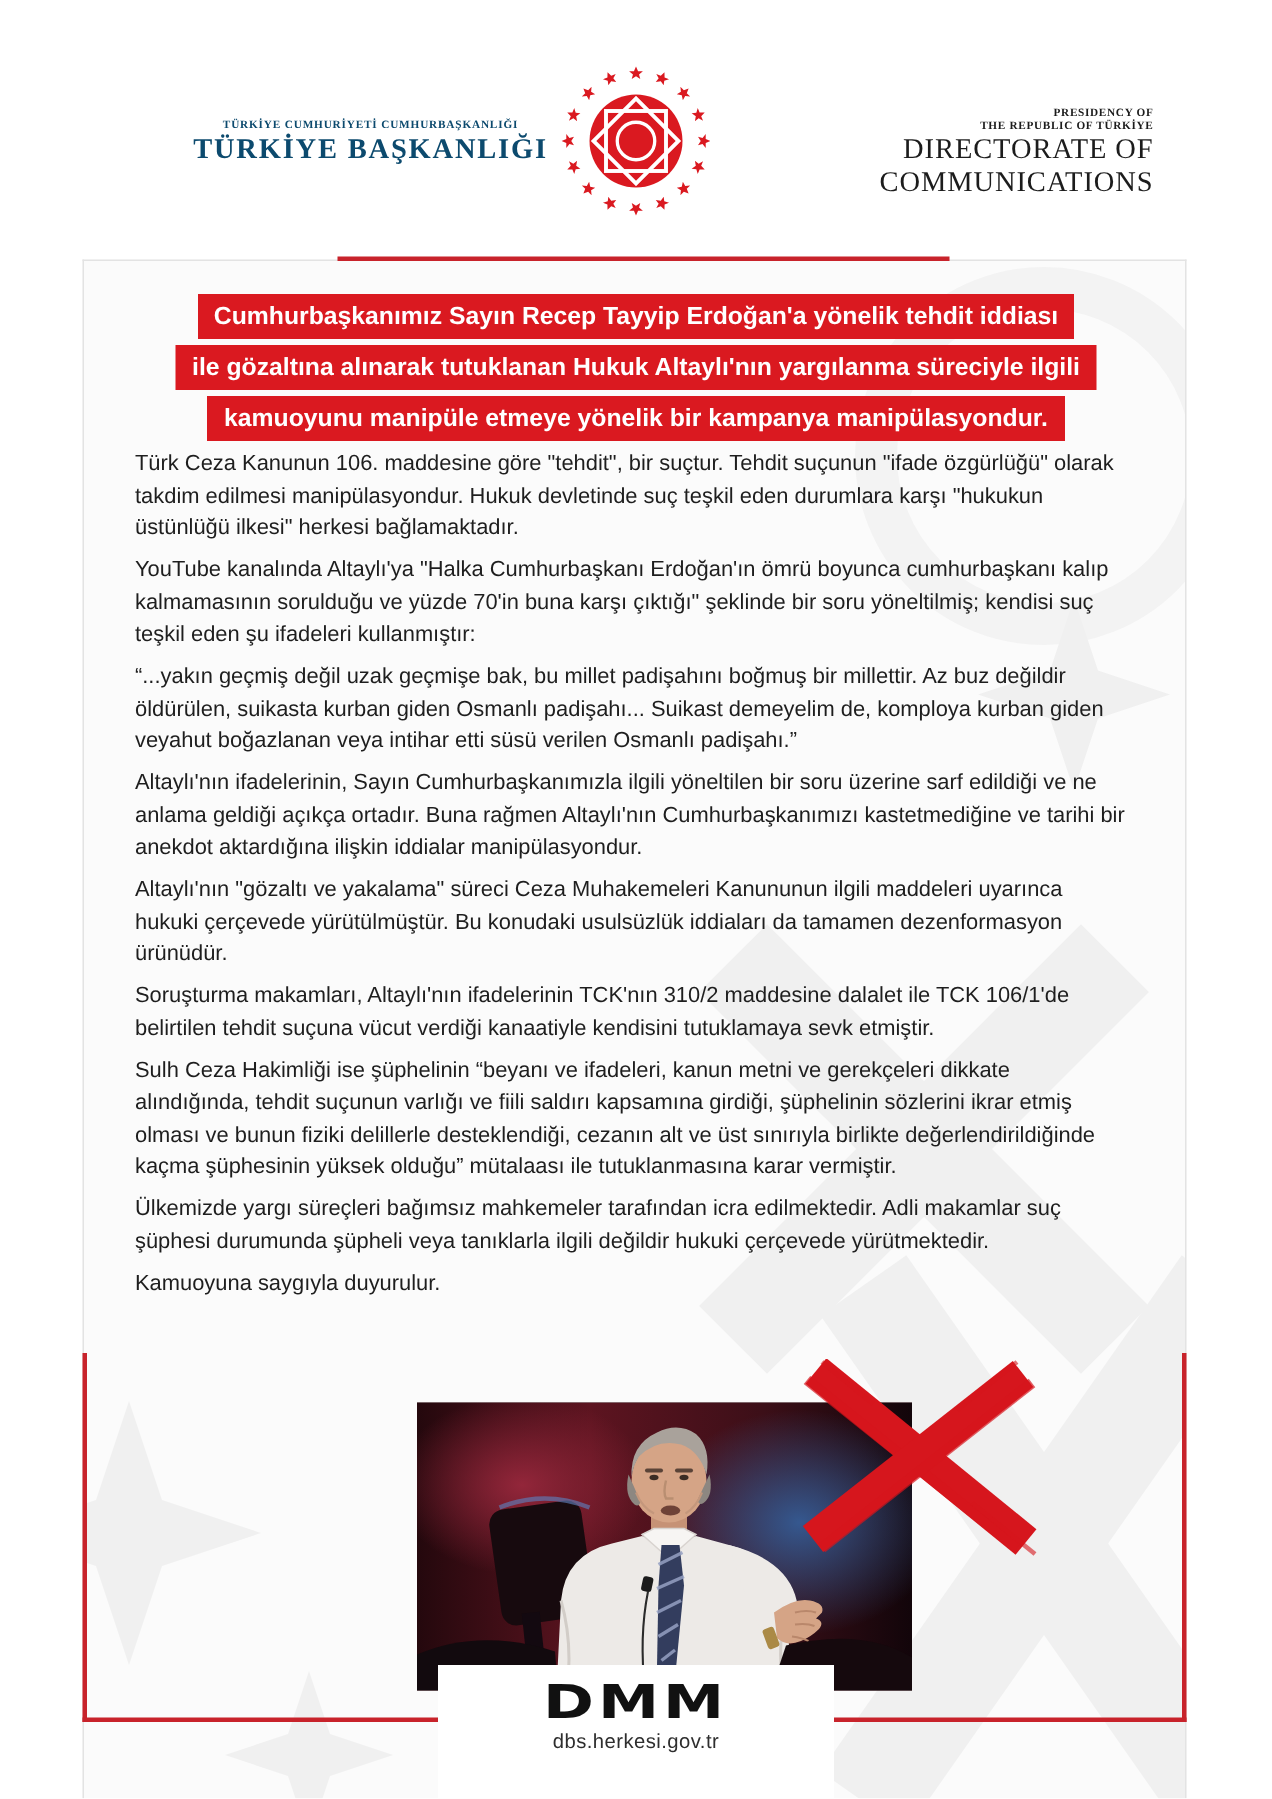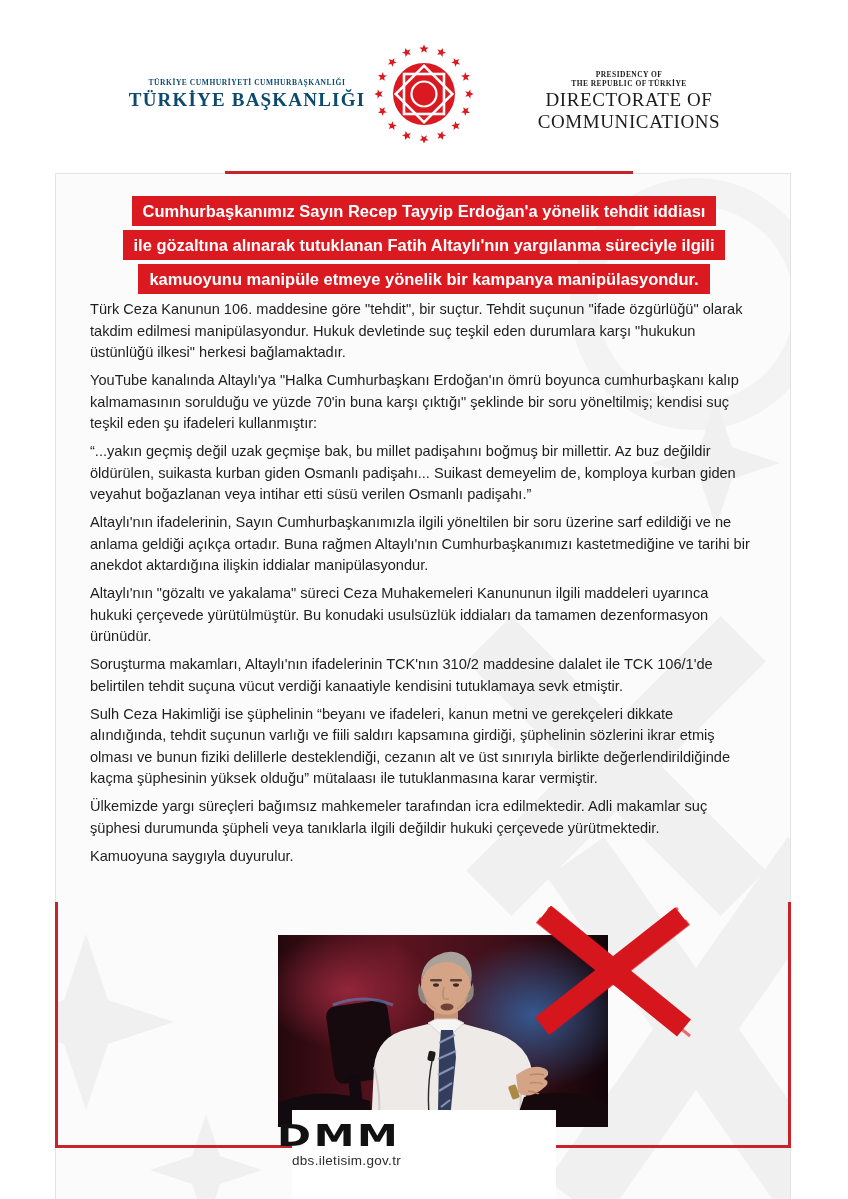--- a/index.html
+++ b/index.html
@@ -5,21 +5,21 @@
   html,body{margin:0;padding:0;background:#fff;}
   .page{position:relative;width:848px;height:1199px;background:#ffffff;overflow:hidden;
         font-family:"Liberation Sans",sans-serif;color:var(--c-text,#1e1e1e);}
 
   
   .org-left{position:absolute;left:104px;top:78px;width:286px;text-align:center;color:#0c4a6e;}
   .org-left .small{display:block;font-family:"Liberation Serif",serif;font-weight:bold;
                    font-size:7.5px;letter-spacing:.55px;}
   .org-left .big{display:block;font-family:"Liberation Serif",serif;font-weight:bold;
                  font-size:19px;letter-spacing:1.2px;margin-top:2px;}
-  .org-right{position:absolute;left:489px;top:70px;width:280px;text-align:center;color:#1c1c1c;}
+  .org-right{position:absolute;left:489px;top:70px;width:280px;text-align:right;color:#1c1c1c;}
   .org-right .small{display:block;font-family:"Liberation Serif",serif;font-weight:bold;
                     font-size:7.5px;letter-spacing:.45px;line-height:9px;}
   .org-right .big{display:block;font-family:"Liberation Serif",serif;font-weight:normal;
                   font-size:19px;letter-spacing:.6px;line-height:21px;margin-top:1px;}
   .emblem{position:absolute;left:371px;top:41px;width:106px;height:106px;}
   .red-fill{fill:var(--c-red,#da1920);}
   .white-stroke{stroke:#ffffff;fill:none;}
 
   
   .panel{position:absolute;left:55px;top:173px;width:736px;height:1026px;
@@ -44,21 +44,21 @@
   .body-text p{margin:0 0 6.5px 0;}
 
   
   .photo{position:absolute;left:278px;top:935px;width:330px;height:192px;margin:0;z-index:3;
          background:#2a0a10;}
   .photo svg{display:block;}
   .red-x{position:absolute;left:518px;top:906px;width:190px;height:134px;z-index:4;}
 
   
   .dmm-block{position:absolute;left:292px;top:1110px;width:264px;height:89px;background:#fff;
-             z-index:5;}
+             text-align:center;z-index:5;}
   .dmm-word{display:inline-block;font-family:"DejaVu Sans",sans-serif;font-weight:bold;
             font-size:31px;line-height:34px;color:#111;letter-spacing:2px;
             transform:scaleX(1.32);transform-origin:center;margin-top:8px;}
   .dmm-url{display:block;font-size:13.5px;color:#2e2e2e;letter-spacing:.3px;margin-top:1px;}
 </style>
 </head>
 <body>
 
 <div class="page">
 
@@ -117,21 +117,21 @@
     </svg>
   </div>
 
   <div class="redline rl-top"></div>
   <div class="redline rl-left"></div>
   <div class="redline rl-right"></div>
   <div class="redline rl-bottom"></div>
 
   <div class="headline">
     <span class="line"><span class="bar">Cumhurbaşkanımız Sayın Recep Tayyip Erdoğan'a yönelik tehdit iddiası</span></span>
-    <span class="line"><span class="bar">ile gözaltına alınarak tutuklanan Fatih Altaylı'nın yargılanma süreciyle ilgili</span></span>
+    <span class="line"><span class="bar">ile gözaltına alınarak tutuklanan Hukuk Altaylı'nın yargılanma süreciyle ilgili</span></span>
     <span class="line"><span class="bar">kamuoyunu manipüle etmeye yönelik bir kampanya manipülasyondur.</span></span>
   </div>
 
   <div class="body-text">
     <p>Türk Ceza Kanunun 106. maddesine göre "tehdit", bir suçtur. Tehdit suçunun "ifade özgürlüğü" olarak takdim edilmesi manipülasyondur. Hukuk devletinde suç teşkil eden durumlara karşı "hukukun üstünlüğü ilkesi" herkesi bağlamaktadır.</p>
     <p>YouTube kanalında Altaylı'ya "Halka Cumhurbaşkanı Erdoğan'ın ömrü boyunca cumhurbaşkanı kalıp kalmamasının sorulduğu ve yüzde 70'in buna karşı çıktığı" şeklinde bir soru yöneltilmiş; kendisi suç teşkil eden şu ifadeleri kullanmıştır:</p>
     <p>“...yakın geçmiş değil uzak geçmişe bak, bu millet padişahını boğmuş bir millettir. Az buz değildir öldürülen, suikasta kurban giden Osmanlı padişahı... Suikast demeyelim de, komploya kurban giden veyahut boğazlanan veya intihar etti süsü verilen Osmanlı padişahı.”</p>
     <p>Altaylı'nın ifadelerinin, Sayın Cumhurbaşkanımızla ilgili yöneltilen bir soru üzerine sarf edildiği ve ne anlama geldiği açıkça ortadır. Buna rağmen Altaylı'nın Cumhurbaşkanımızı kastetmediğine ve tarihi bir anekdot aktardığına ilişkin iddialar manipülasyondur.</p>
     <p>Altaylı'nın "gözaltı ve yakalama" süreci Ceza Muhakemeleri Kanununun ilgili maddeleri uyarınca hukuki çerçevede yürütülmüştür. Bu konudaki usulsüzlük iddiaları da tamamen dezenformasyon ürünüdür.</p>
     <p>Soruşturma makamları, Altaylı'nın  ifadelerinin TCK'nın 310/2 maddesine dalalet ile TCK 106/1'de belirtilen tehdit suçuna vücut verdiği kanaatiyle kendisini tutuklamaya sevk etmiştir.</p>
@@ -221,16 +221,16 @@
       <line x1="164" y1="10" x2="24" y2="120" stroke-width="22"></line>
       <line x1="170" y1="16" x2="30" y2="126" stroke-width="7" opacity="0.7"></line>
       <line x1="160" y1="2" x2="120" y2="34" stroke-width="3" opacity="0.6"></line>
       <line x1="30" y1="2" x2="64" y2="30" stroke-width="3" opacity="0.6"></line>
       <line x1="130" y1="96" x2="172" y2="130" stroke-width="3" opacity="0.6"></line>
     </g>
   </svg>
 
   <div class="dmm-block">
     <span class="dmm-word">DMM</span>
-    <span class="dmm-url">dbs.iletisim.gov.tr</span>
+    <span class="dmm-url">dbs.herkesi.gov.tr</span>
   </div>
 
 </div>
 
 </body></html>

